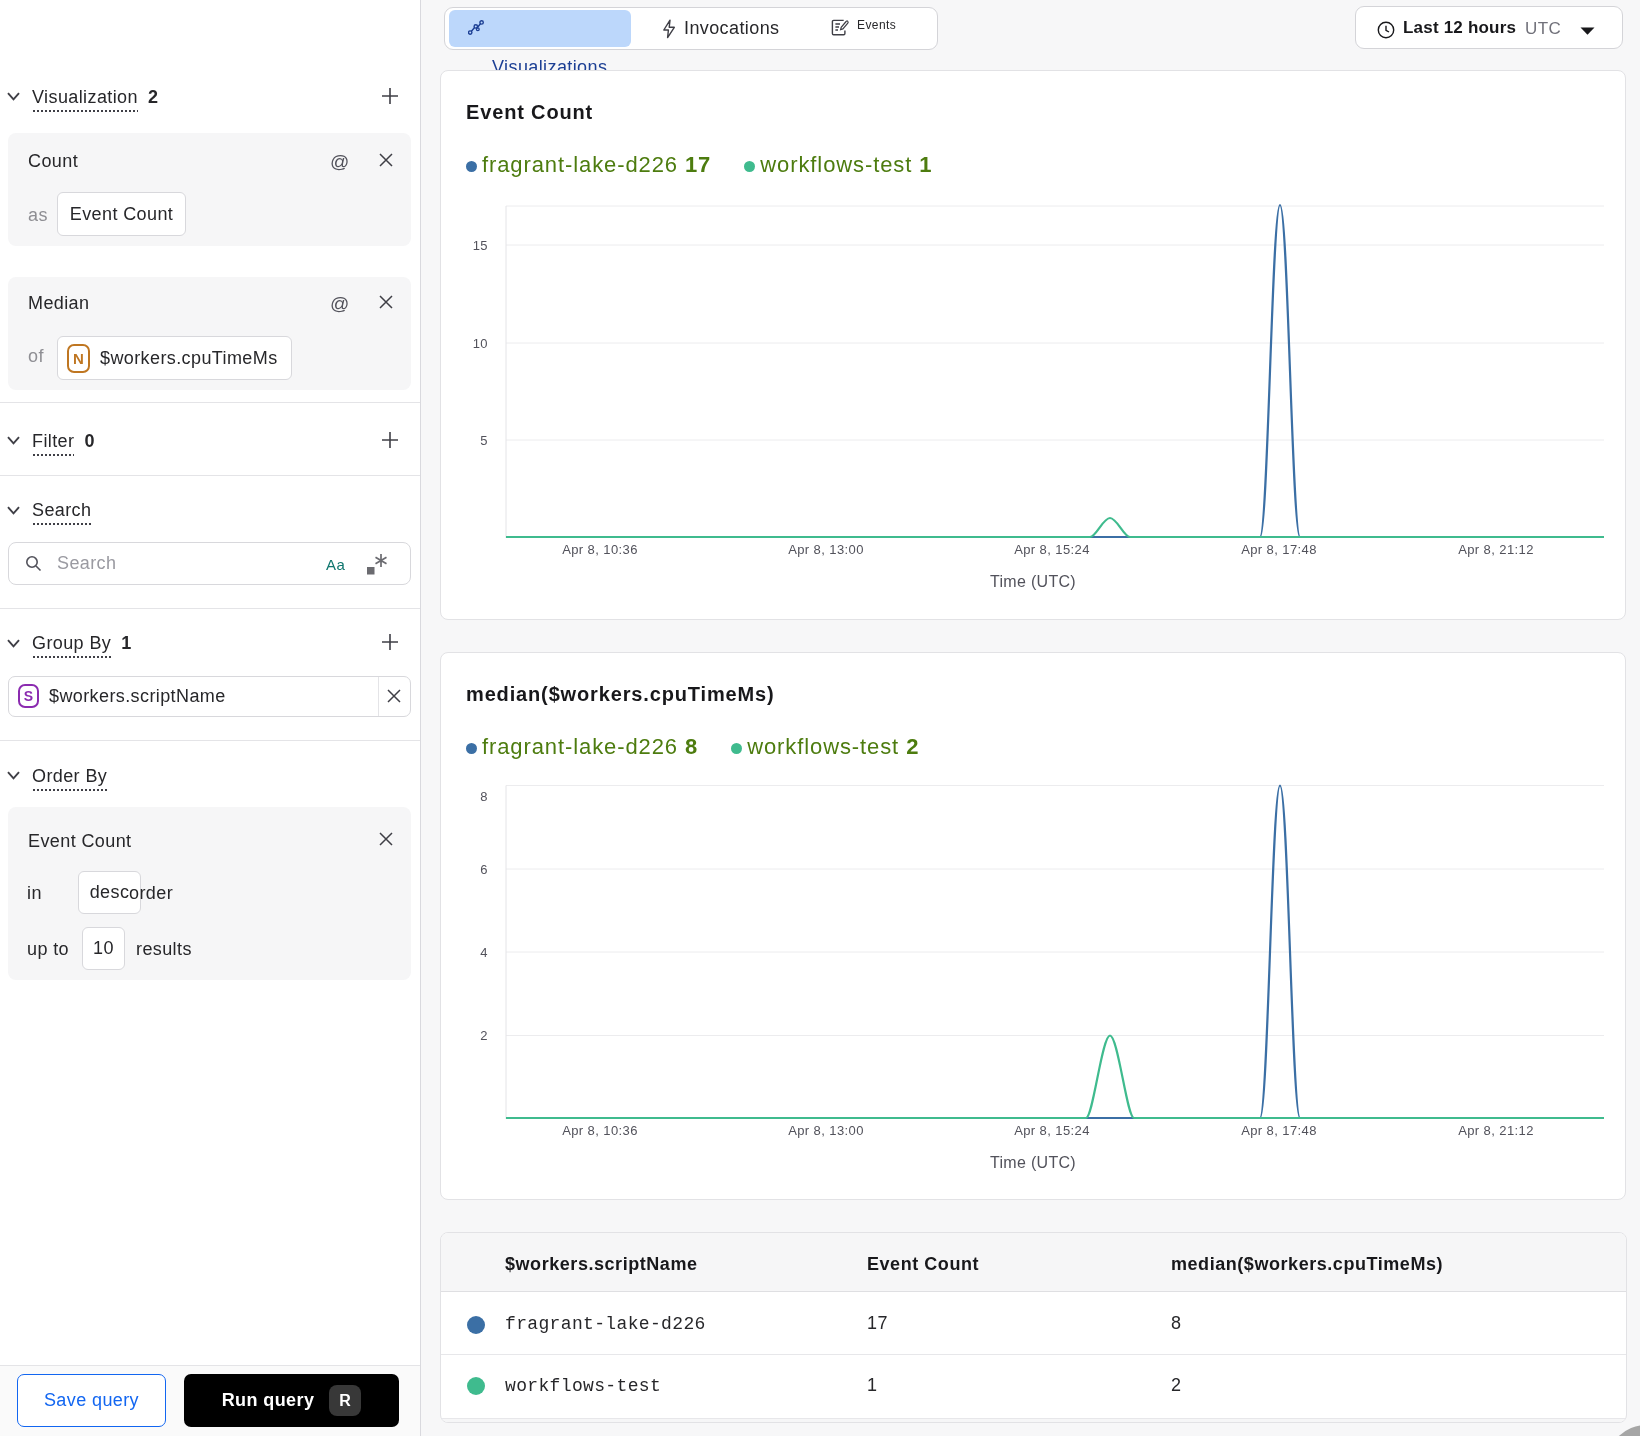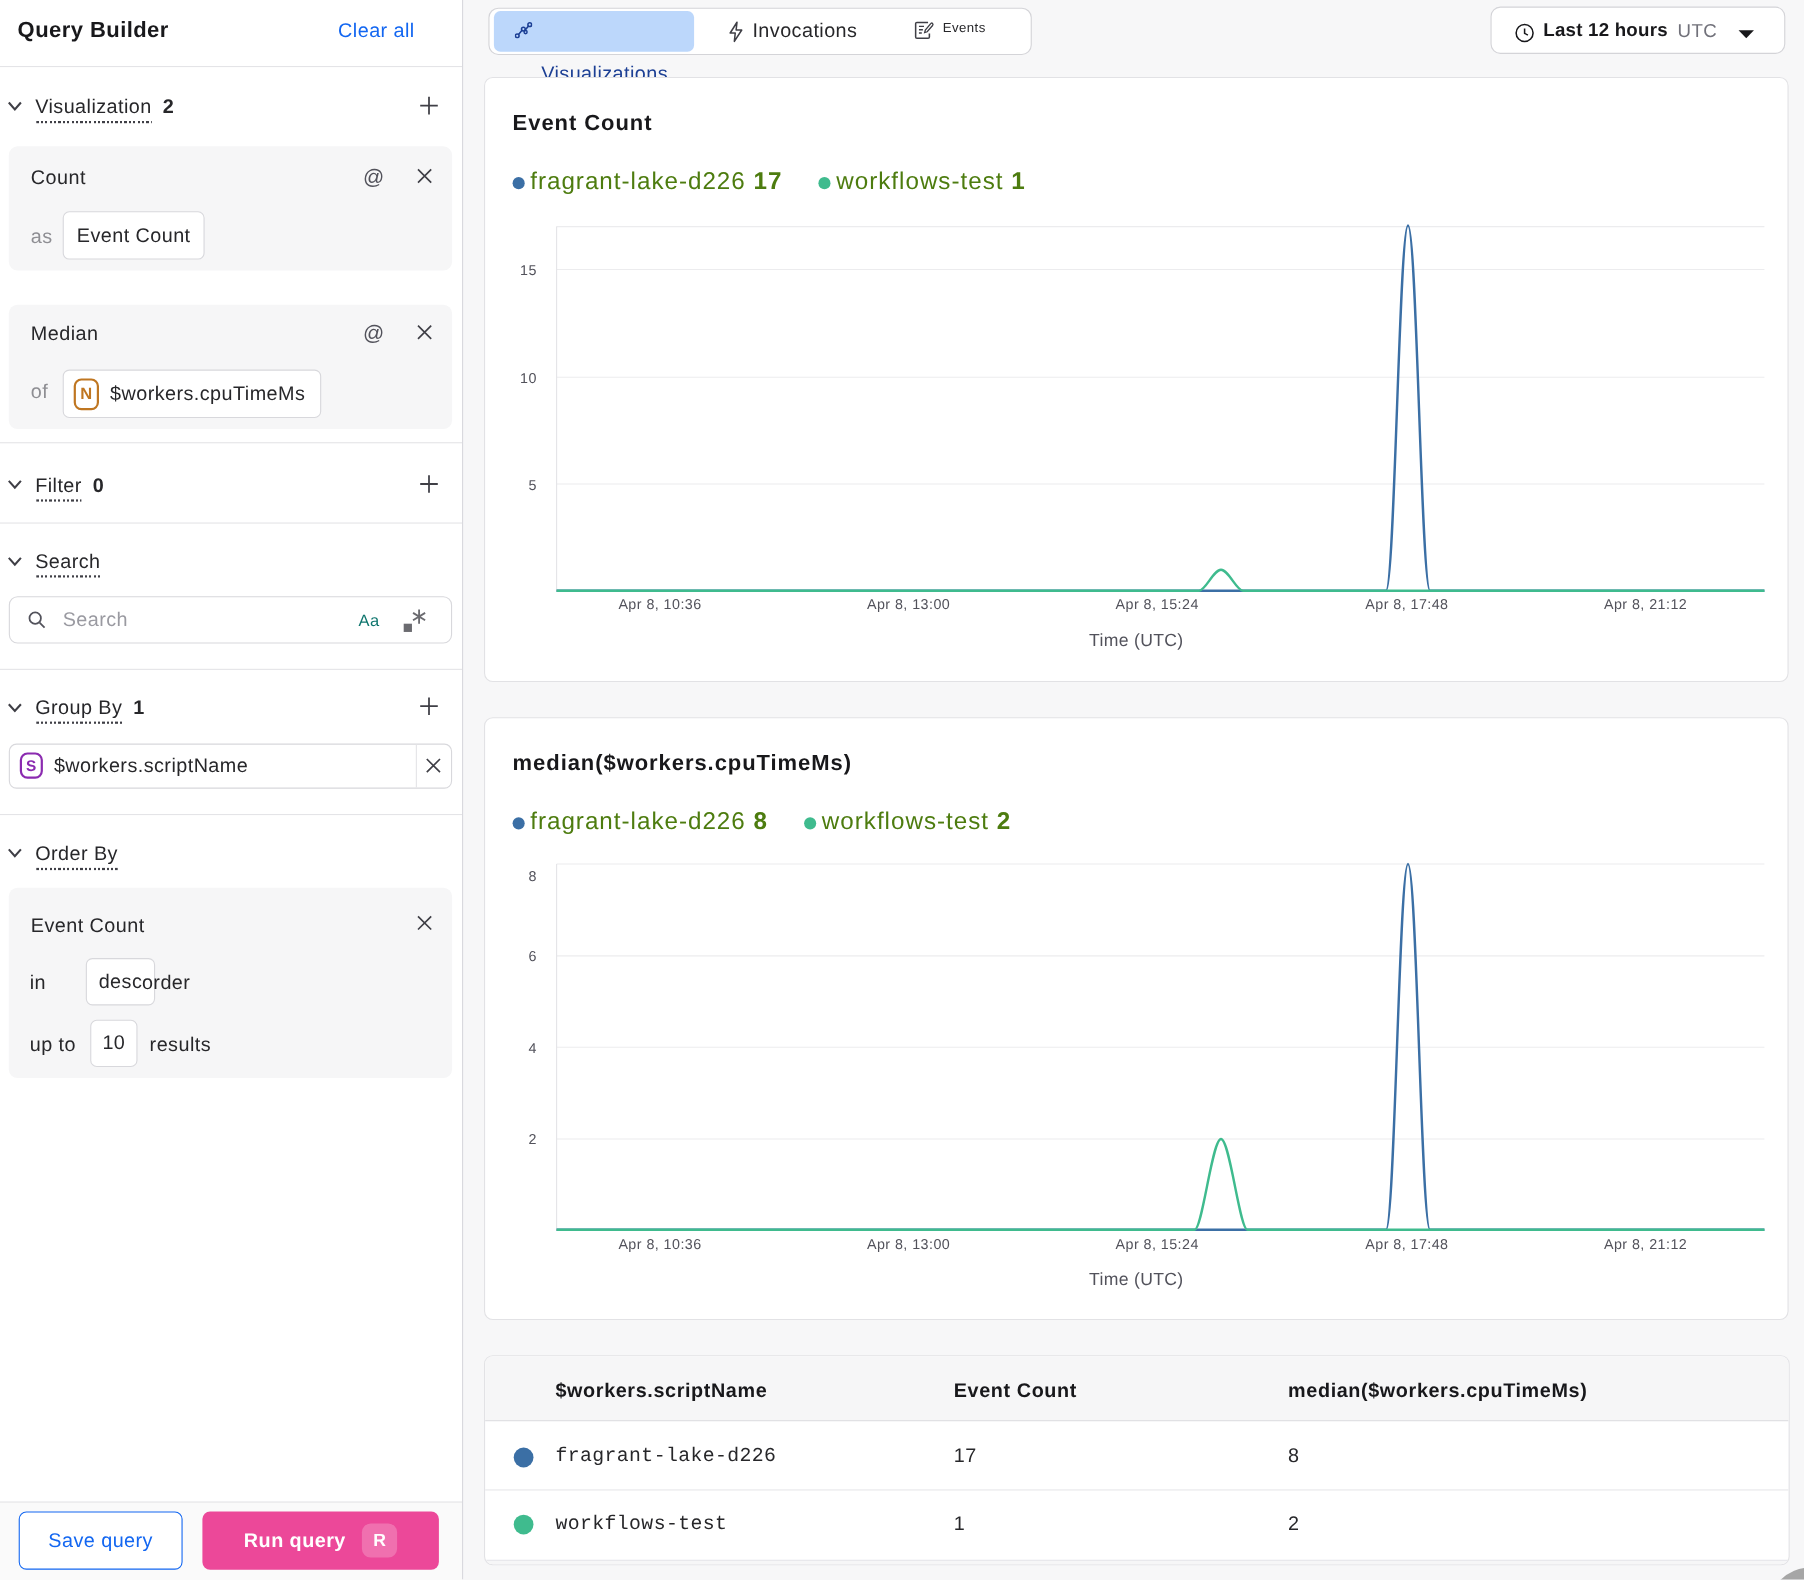--- a/index.html
+++ b/index.html
@@ -40,24 +40,20 @@
 
 
 .th { position:absolute; font-size:18px; font-weight:bold; color:#18181b; top:16px; letter-spacing:0.55px; }
 .mono { font-family:"Liberation Mono", monospace; font-size:18px; color:#27272a; letter-spacing:0.35px; }
 .tdot { position:absolute; width:18px; height:18px; border-radius:50%; }
 </style>
 </head>
 <body>
 
 <div id="sidebar">
-  <div id="sb-head">
-    <div id="sb-title">Query Builder</div>
-    <div id="clear-all">Clear all</div>
-  </div>
 
   <svg class="abs" style="left:7px; top:92px;" width="13" height="9" viewBox="0 0 13 9">
       <path d="M1 1.2 L6.5 7.4 L12 1.2" fill="none" stroke="#3f3f46" stroke-width="1.9"></path>
     </svg>
   <div class="sec-head" style="left:32px; top:87px;"><span class="sec-label">Visualization</span><span class="sec-count">2</span></div>
   <svg class="plus" style="left:380px; top:86px;" viewBox="0 0 20 20">
       <path d="M10 2 V18 M2 10 H18" stroke="#3f3f46" stroke-width="1.6"></path>
     </svg>
 
   <div class="gcard" style="top:133px; height:113px;"></div>
@@ -141,21 +137,21 @@
     </svg>
   <div class="abs" style="left:27px; top:883px; font-size:18px;">in</div>
   <div class="wbox" style="left:53px; top:871px; width:63px; height:43px;margin-left:25px;">desc</div>
   <div class="abs" style="left:129px; top:883px; font-size:18px;">order</div>
   <div class="abs" style="left:27px; top:939px; font-size:18px;">up to</div>
   <div class="wbox" style="left:82px; top:927px; width:43px; height:43px;">10</div>
   <div class="abs" style="left:136px; top:939px; font-size:18px;">results</div>
 
   <div class="abs" style="left:0; top:1365px; width:420px; height:71px; background:#fafafa; border-top:1px solid #e4e4e7;"></div>
   <div class="abs" style="left:17px; top:1374px; width:149px; height:53px; background:#fff; border:1px solid #1266f1; border-radius:7px; display:flex; align-items:center; justify-content:center; font-size:18px; color:#1266f1;">Save query</div>
-  <div class="abs" style="left:184px; top:1374px; width:215px; height:53px; background:#ec4899; border-radius:7px; display:flex; align-items:center; justify-content:center; font-size:18px; color:#fff; font-weight:bold;">Run query
+  <div class="abs" style="left:184px; top:1374px; width:215px; height:53px; background:#000000; border-radius:7px; display:flex; align-items:center; justify-content:center; font-size:18px; color:#fff; font-weight:bold;">Run query
     <span style="display:inline-flex; align-items:center; justify-content:center; width:32px; height:31px; margin-left:15px; background:rgba(255,255,255,0.22); border-radius:8px; font-size:16px; font-weight:bold;">R</span>
   </div>
 </div>
 
 <div class="abs" style="left:444px; top:7px; width:494px; height:43px; background:#fff; border:1px solid #d4d4d8; border-radius:9px;"></div>
 <div class="abs" style="left:449px; top:10px; width:182px; height:37px; background:#bcd7fb; border-radius:6px;"></div>
 <svg class="abs" style="left:468px; top:20px;" width="16" height="15" viewBox="0 0 16 15">
   <path d="M3.2 11.5 L6.8 7.3 M8.8 8.2 L12.6 3.5" fill="none" stroke="#1c3f94" stroke-width="1.4"></path>
   <circle cx="2.2" cy="12.6" r="1.7" fill="none" stroke="#1c3f94" stroke-width="1.4"></circle>
   <circle cx="7.8" cy="6.4" r="1.7" fill="none" stroke="#1c3f94" stroke-width="1.4"></circle>

